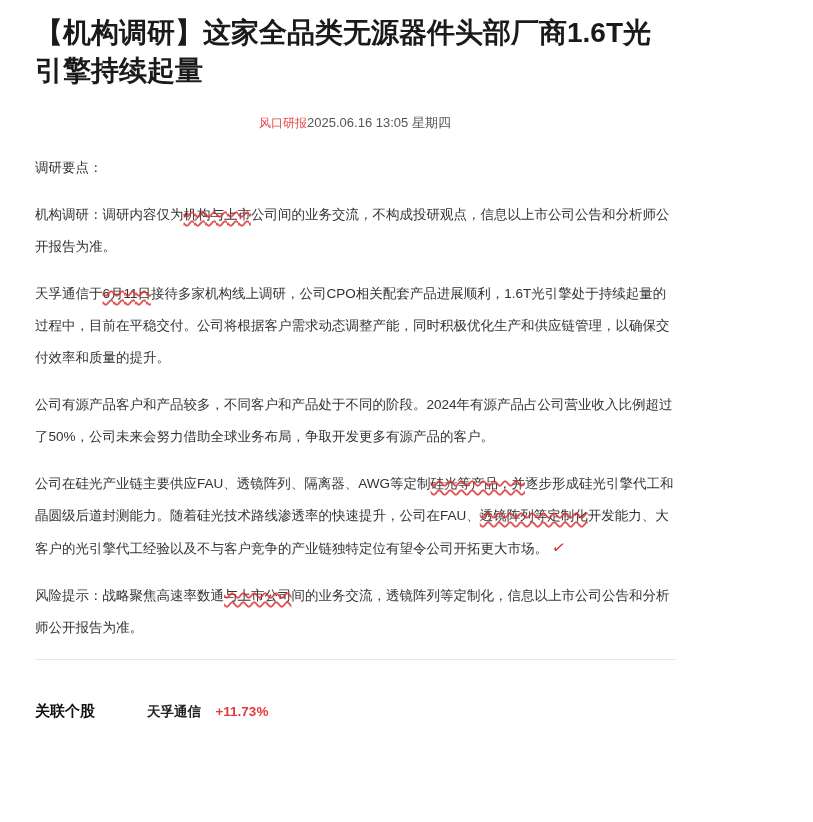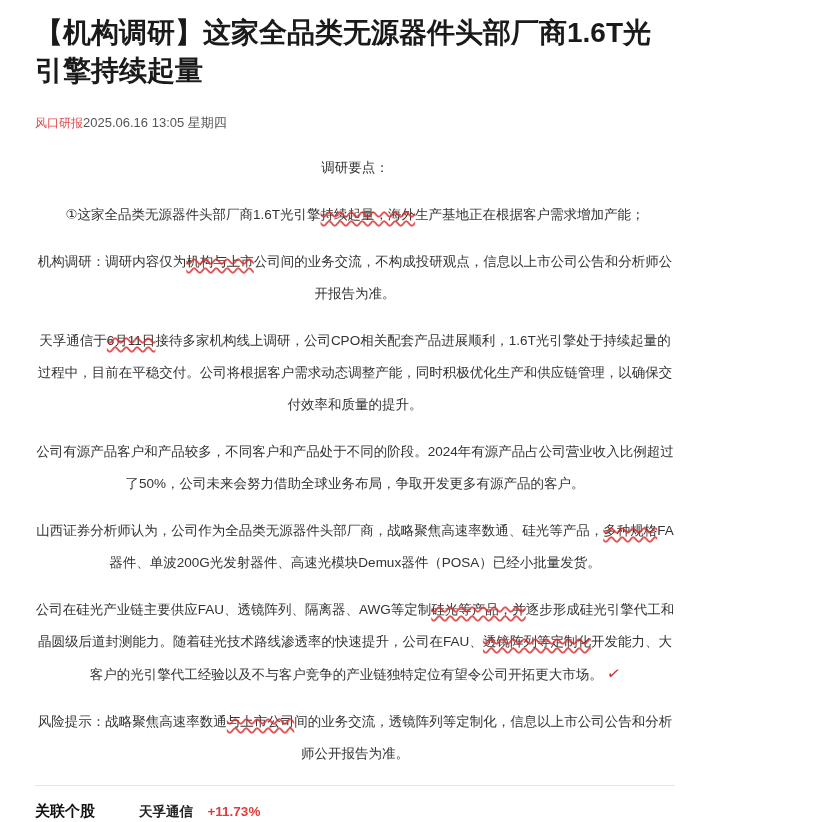--- a/index.html
+++ b/index.html
@@ -2,65 +2,63 @@
 <html><head>
 <meta charset="utf-8">
 <style>
   * { margin:0; padding:0; box-sizing:border-box; }
   html,body { background:#ffffff; }
   body { font-family:"Liberation Sans","DejaVu Sans",sans-serif; }
   .page { position:relative; width:710px; height:822px; background:#fff; padding:14px 35px 0 35px; overflow:hidden; }
 
   .title { font-size:28px; line-height:38px; font-weight:700; color:#1a1a1a; }
 
-  .meta { margin-top:24px; display:flex; justify-content:flex-start; align-items:center; }
+  .meta { margin-top:24px; display:flex; justify-content:center; align-items:center; }
   .tag { font-size:12px; color:#e24a4a; text-decoration:none; cursor:pointer; }
   .date { font-size:13px; color:#555; }
 
-  .body { margin-top:20px;text-align:center; }
+  .body { margin-top:20px; }
   .body p { font-size:13.5px; line-height:32px; color:#333; margin:0 0 15px 0; }
 
   
   .scribble {
     text-decoration-line: underline line-through;
     text-decoration-style: wavy;
     text-decoration-color: rgba(217,43,43,0.8);
     text-decoration-thickness: 2px;
     text-decoration-skip-ink: none;
     text-underline-offset: 1px;
   }
   .pen-check { color:#d92b2b; font-weight:700; font-size:16px; display:inline-block; transform:rotate(10deg); margin-left:4px; }
 
   .divider { border:none; border-top:1px solid #e8e8e8; margin-top:8px; }
 
-  .stocks { margin-top:16px; display:flex; align-items:baseline; }
+  .stocks { margin-top:16px; display:flex; align-items:baseline;gap:8px; }
   .stocks-label { font-size:15px; font-weight:700; color:#111; }
-  .stock-item { margin-left:44px; cursor:pointer; }
+  .stock-item { margin-left:44px; cursor:pointer;margin-top:26px; }
   .stock-name { font-size:13.5px; font-weight:700; color:#222; }
   .stock-change { font-size:13.5px; font-weight:700; color:#e23b3b; margin-left:10px; }
 </style>
 </head>
 <body>
 
 <div class="page">
 
   <h1 class="title">【机构调研】这家全品类无源器件头部厂商1.6T光引擎持续起量</h1>
 
   <div class="meta">
     <a class="tag">风口研报</a>
     <span class="date">2025.06.16 13:05 星期四</span>
   </div>
 
   <div class="body">
       <p><span>调研要点：</span></p>
-      <p><span>①这家全品类无源器件头部厂商1.6T光引擎</span><span class="scribble">持续起量，海外</span><span>生产基地正在根据客户需求增加产能；</span></p>
       <p><span>机构调研：调研内容仅为</span><span class="scribble">机构与上市</span><span>公司间的业务交流，不构成投研观点，信息以上市公司公告和分析师公开报告为准。</span></p>
       <p><span>天孚通信于</span><span class="scribble">6月11日</span><span>接待多家机构线上调研，公司CPO相关配套产品进展顺利，1.6T光引擎处于持续起量的过程中，目前在平稳交付。公司将根据客户需求动态调整产能，同时积极优化生产和供应链管理，以确保交付效率和质量的提升。</span></p>
       <p><span>公司有源产品客户和产品较多，不同客户和产品处于不同的阶段。2024年有源产品占公司营业收入比例超过了50%，公司未来会努力借助全球业务布局，争取开发更多有源产品的客户。</span></p>
-      <p><span>山西证券分析师认为，公司作为全品类无源器件头部厂商，战略聚焦高速率数通、硅光等产品，</span><span class="scribble">多种规格</span><span>FA器件、单波200G光发射器件、高速光模块Demux器件（POSA）已经小批量发货。</span></p>
       <p><span>公司在硅光产业链主要供应FAU、透镜阵列、隔离器、AWG等定制</span><span class="scribble">硅光等产品，并</span><span>逐步形成硅光引擎代工和晶圆级后道封测能力。随着硅光技术路线渗透率的快速提升，公司在FAU、</span><span class="scribble">透镜阵列等定制化</span><span>开发能力、大客户的光引擎代工经验以及不与客户竞争的产业链独特定位有望令公司开拓更大市场。</span><span class="pen-check">✓</span></p>
       <p><span>风险提示：战略聚焦高速率数通</span><span class="scribble">与上市公司</span><span>间的业务交流，透镜阵列等定制化，信息以上市公司公告和分析师公开报告为准。</span></p>
     </div>
 
   <hr class="divider">
 
   <div class="stocks">
     <span class="stocks-label">关联个股</span>
     <span class="stock-item">
       <span class="stock-name">天孚通信</span>

